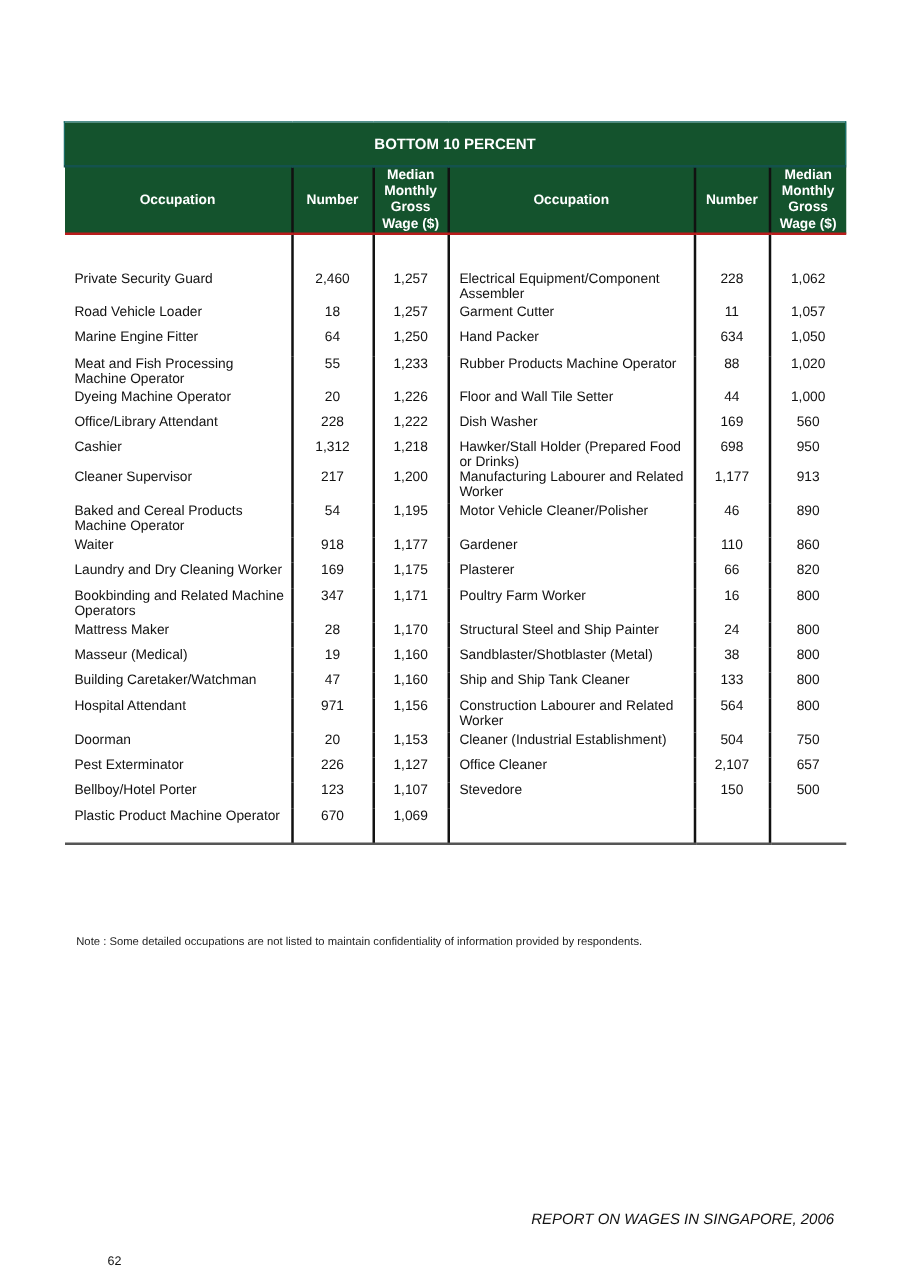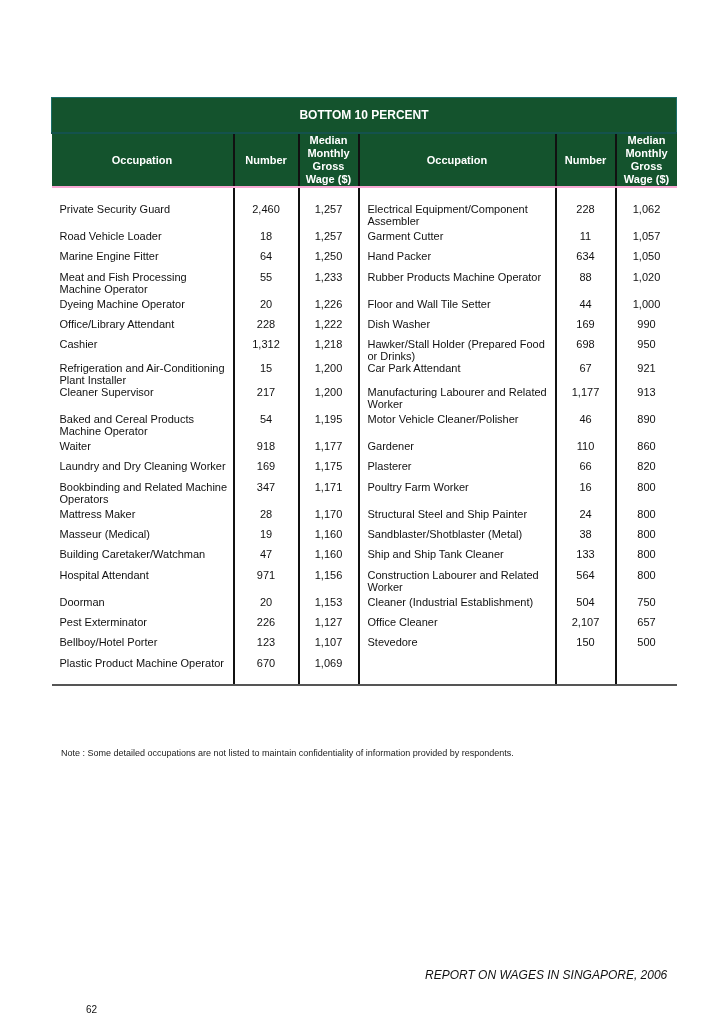--- a/index.html
+++ b/index.html
@@ -7,24 +7,24 @@
   .table-wrap { position: absolute; left: 51px; top: 97px; width: 625px; }
   table { border-collapse: collapse; width: 100%; table-layout: fixed; font-size: 11px; }
   col.c-occ1 { width: 182px; }
   col.c-num1 { width: 65px; }
   col.c-wage1 { width: 60px; }
   col.c-occ2 { width: 197px; }
   col.c-num2 { width: 60px; }
   col.c-wage2 { width: 61px; }
   thead th { background: #14532d; color: #ffffff; font-weight: bold; font-size: 11px; text-align: center; vertical-align: middle; }
   th.title { height: 32px; font-size: 12px; border: 1px solid #1a6e68; border-bottom: 2px solid #14524d; }
-  th.col-head { height: 52px; line-height: 13px; padding: 0 3px; border-bottom: 2px solid #f9a8d4; }
+  th.col-head { height: 52px; line-height: 13px; padding: 0 3px; border-bottom: 2px solid #b91c1c; }
   th.div-right, td.div-right { border-right: 2px solid #111; }
   tbody td { vertical-align: top; line-height: 12px; padding: 0 4px; height: 20.3px; }
-  tbody tr:first-child td { padding-top: 15px; margin-top: 20px; }
+  tbody tr:first-child td { padding-top: 29px; margin-top: 20px; }
   tbody tr.wrap-gap td { height: 27px; }
   td.occ { text-align: left; padding-left: 8px; }
   td.num { text-align: center; }
   tbody tr:last-child td { padding-bottom: 7px; border-bottom: 2px solid #555; }
   .note { position: absolute; left: 61px; top: 748px; font-size: 9px; color: #222; }
   .page-num { position: absolute; left: 86px; top: 1004px; font-size: 10px; }
   .footer-title { position: absolute; left: 425px; top: 968px; font-size: 12px; font-style: italic; }
 </style>
 </head>
 <body>
@@ -92,37 +92,29 @@
           <td class="occ div-right">Floor and Wall Tile Setter</td>
           <td class="num div-right">44</td>
           <td class="num">1,000</td>
         </tr>
         <tr>
           <td class="occ div-right">Office/Library Attendant</td>
           <td class="num div-right">228</td>
           <td class="num div-right">1,222</td>
           <td class="occ div-right">Dish Washer</td>
           <td class="num div-right">169</td>
-          <td class="num">990</td>
+          <td class="num">560</td>
         </tr>
         <tr>
           <td class="occ div-right">Cashier</td>
           <td class="num div-right">1,312</td>
           <td class="num div-right">1,218</td>
           <td class="occ div-right">Hawker/Stall Holder (Prepared Food or Drinks)</td>
           <td class="num div-right">698</td>
           <td class="num">950</td>
-        </tr>
-        <tr>
-          <td class="occ div-right">Refrigeration and Air-Conditioning Plant Installer</td>
-          <td class="num div-right">15</td>
-          <td class="num div-right">1,200</td>
-          <td class="occ div-right">Car Park Attendant</td>
-          <td class="num div-right">67</td>
-          <td class="num">921</td>
         </tr>
         <tr class="wrap-gap">
           <td class="occ div-right">Cleaner Supervisor</td>
           <td class="num div-right">217</td>
           <td class="num div-right">1,200</td>
           <td class="occ div-right">Manufacturing Labourer and Related Worker</td>
           <td class="num div-right">1,177</td>
           <td class="num">913</td>
         </tr>
         <tr class="wrap-gap">

